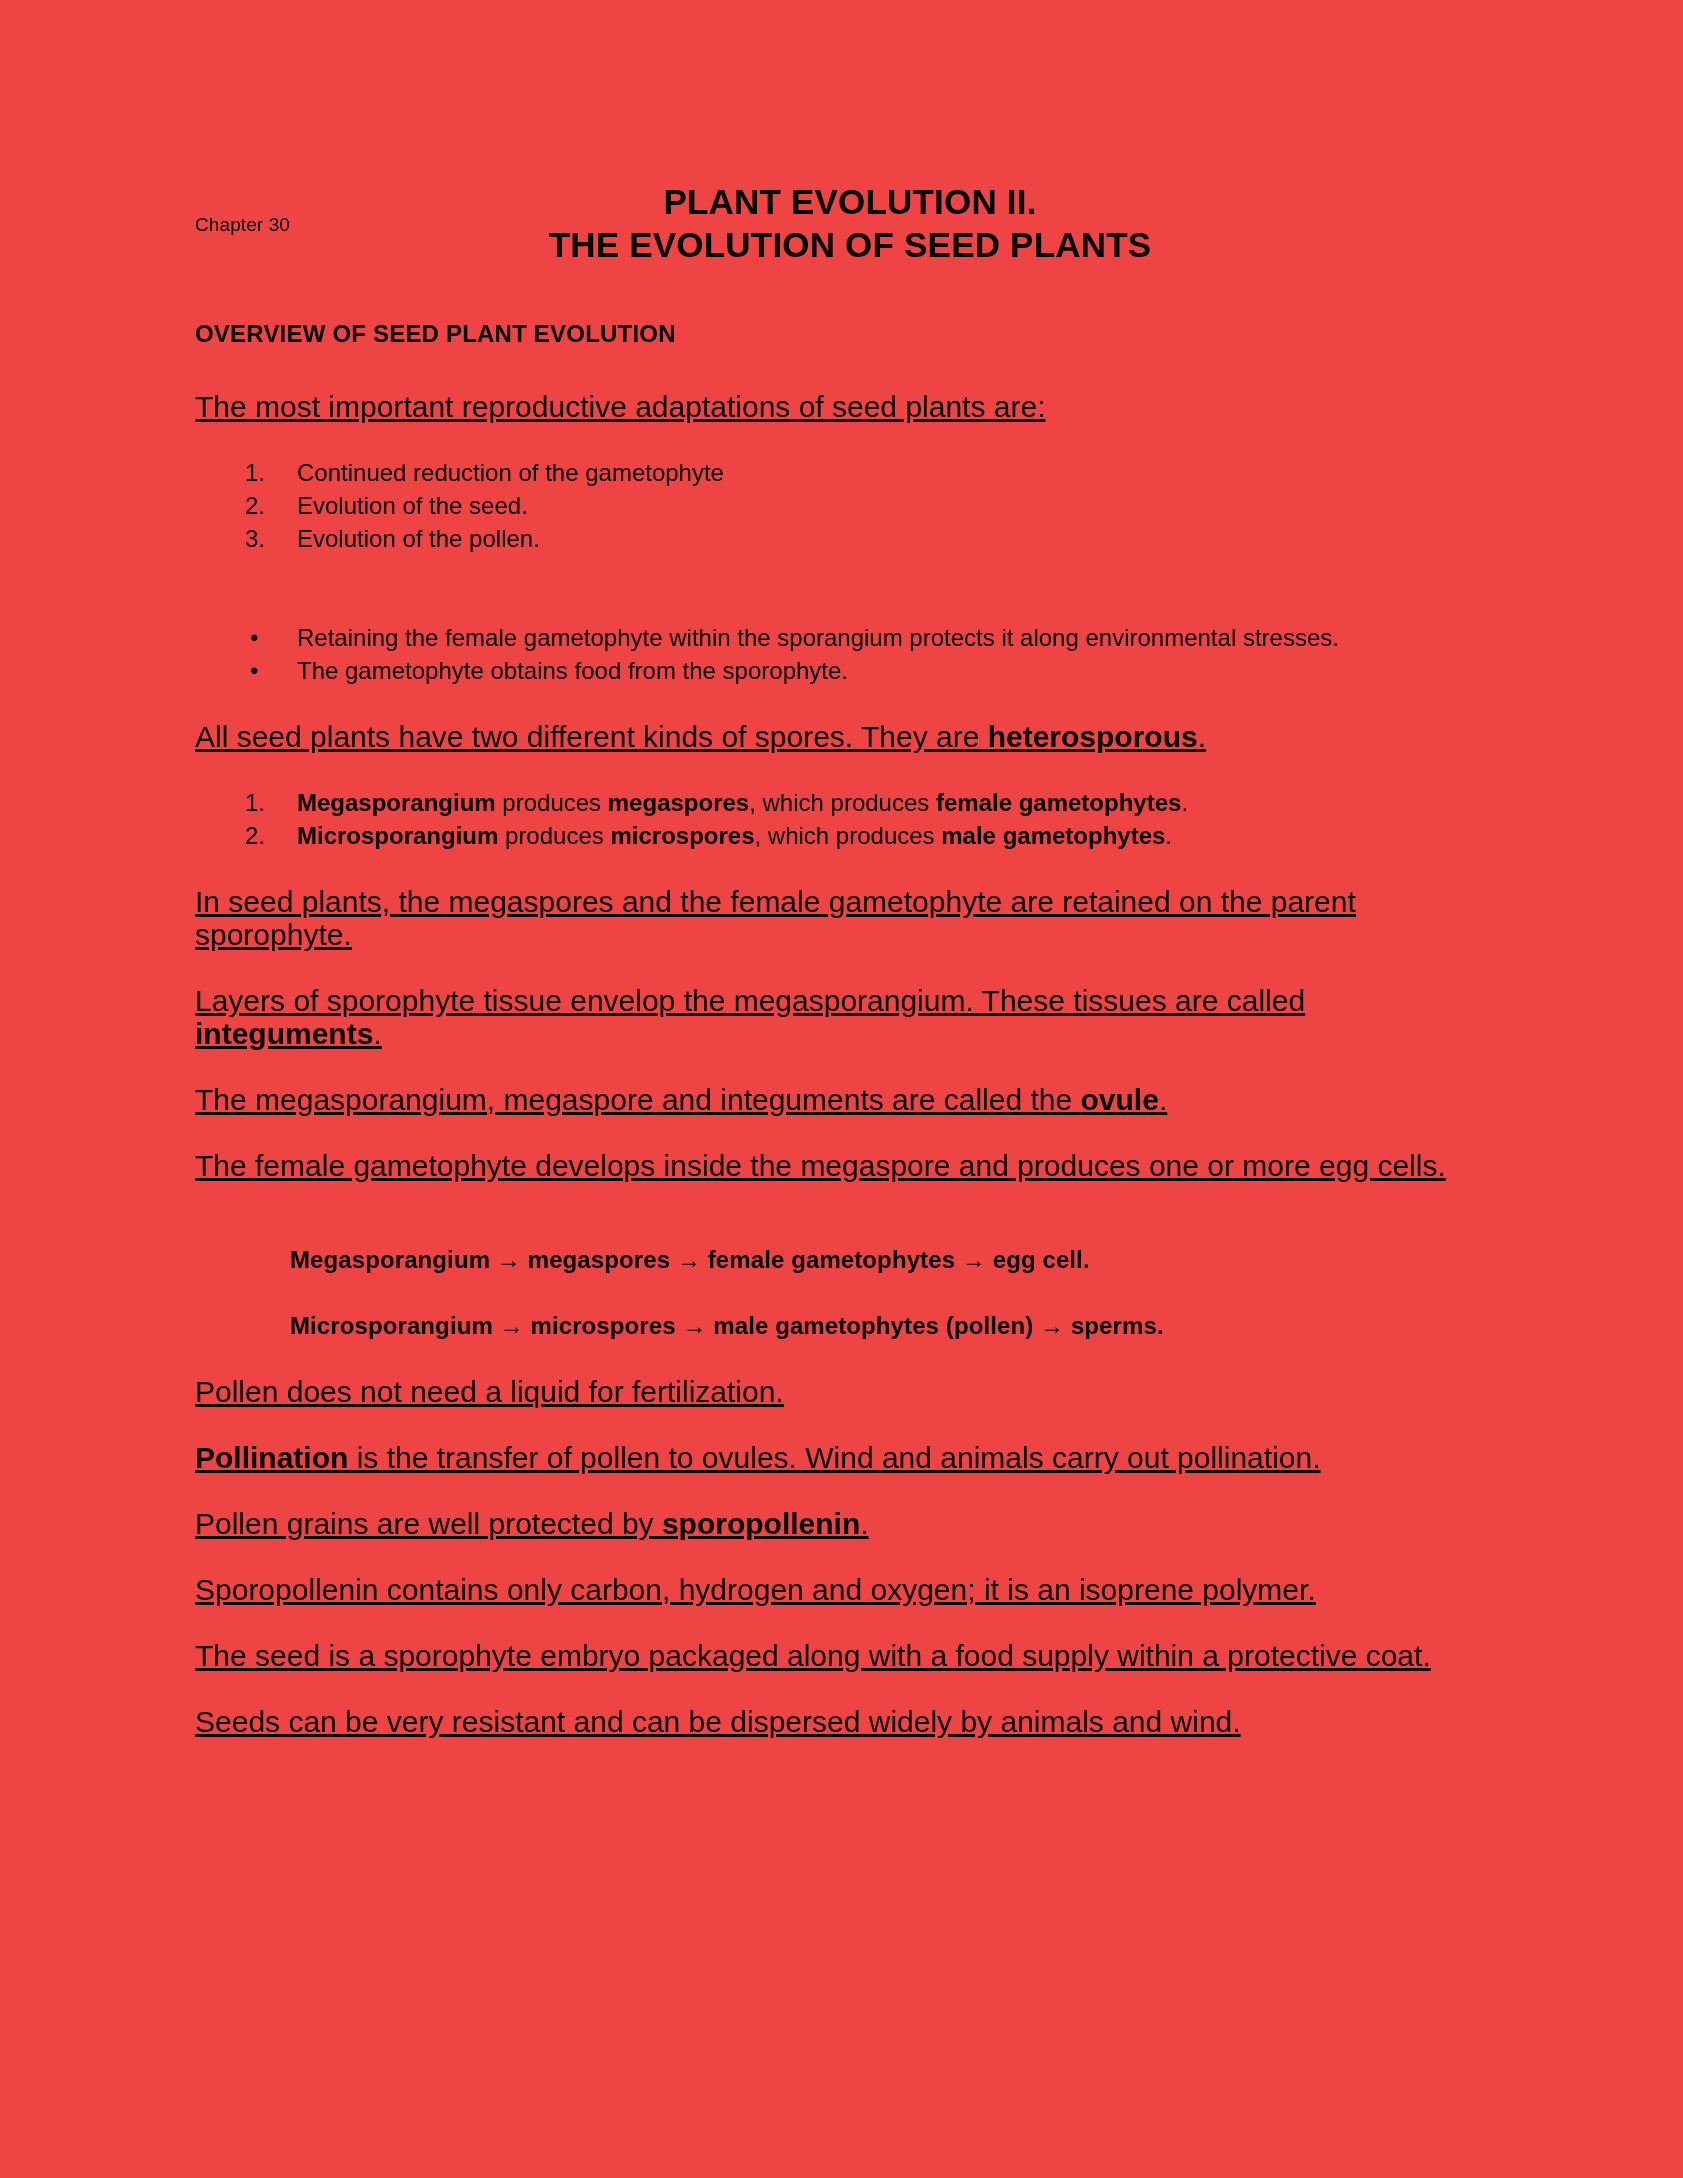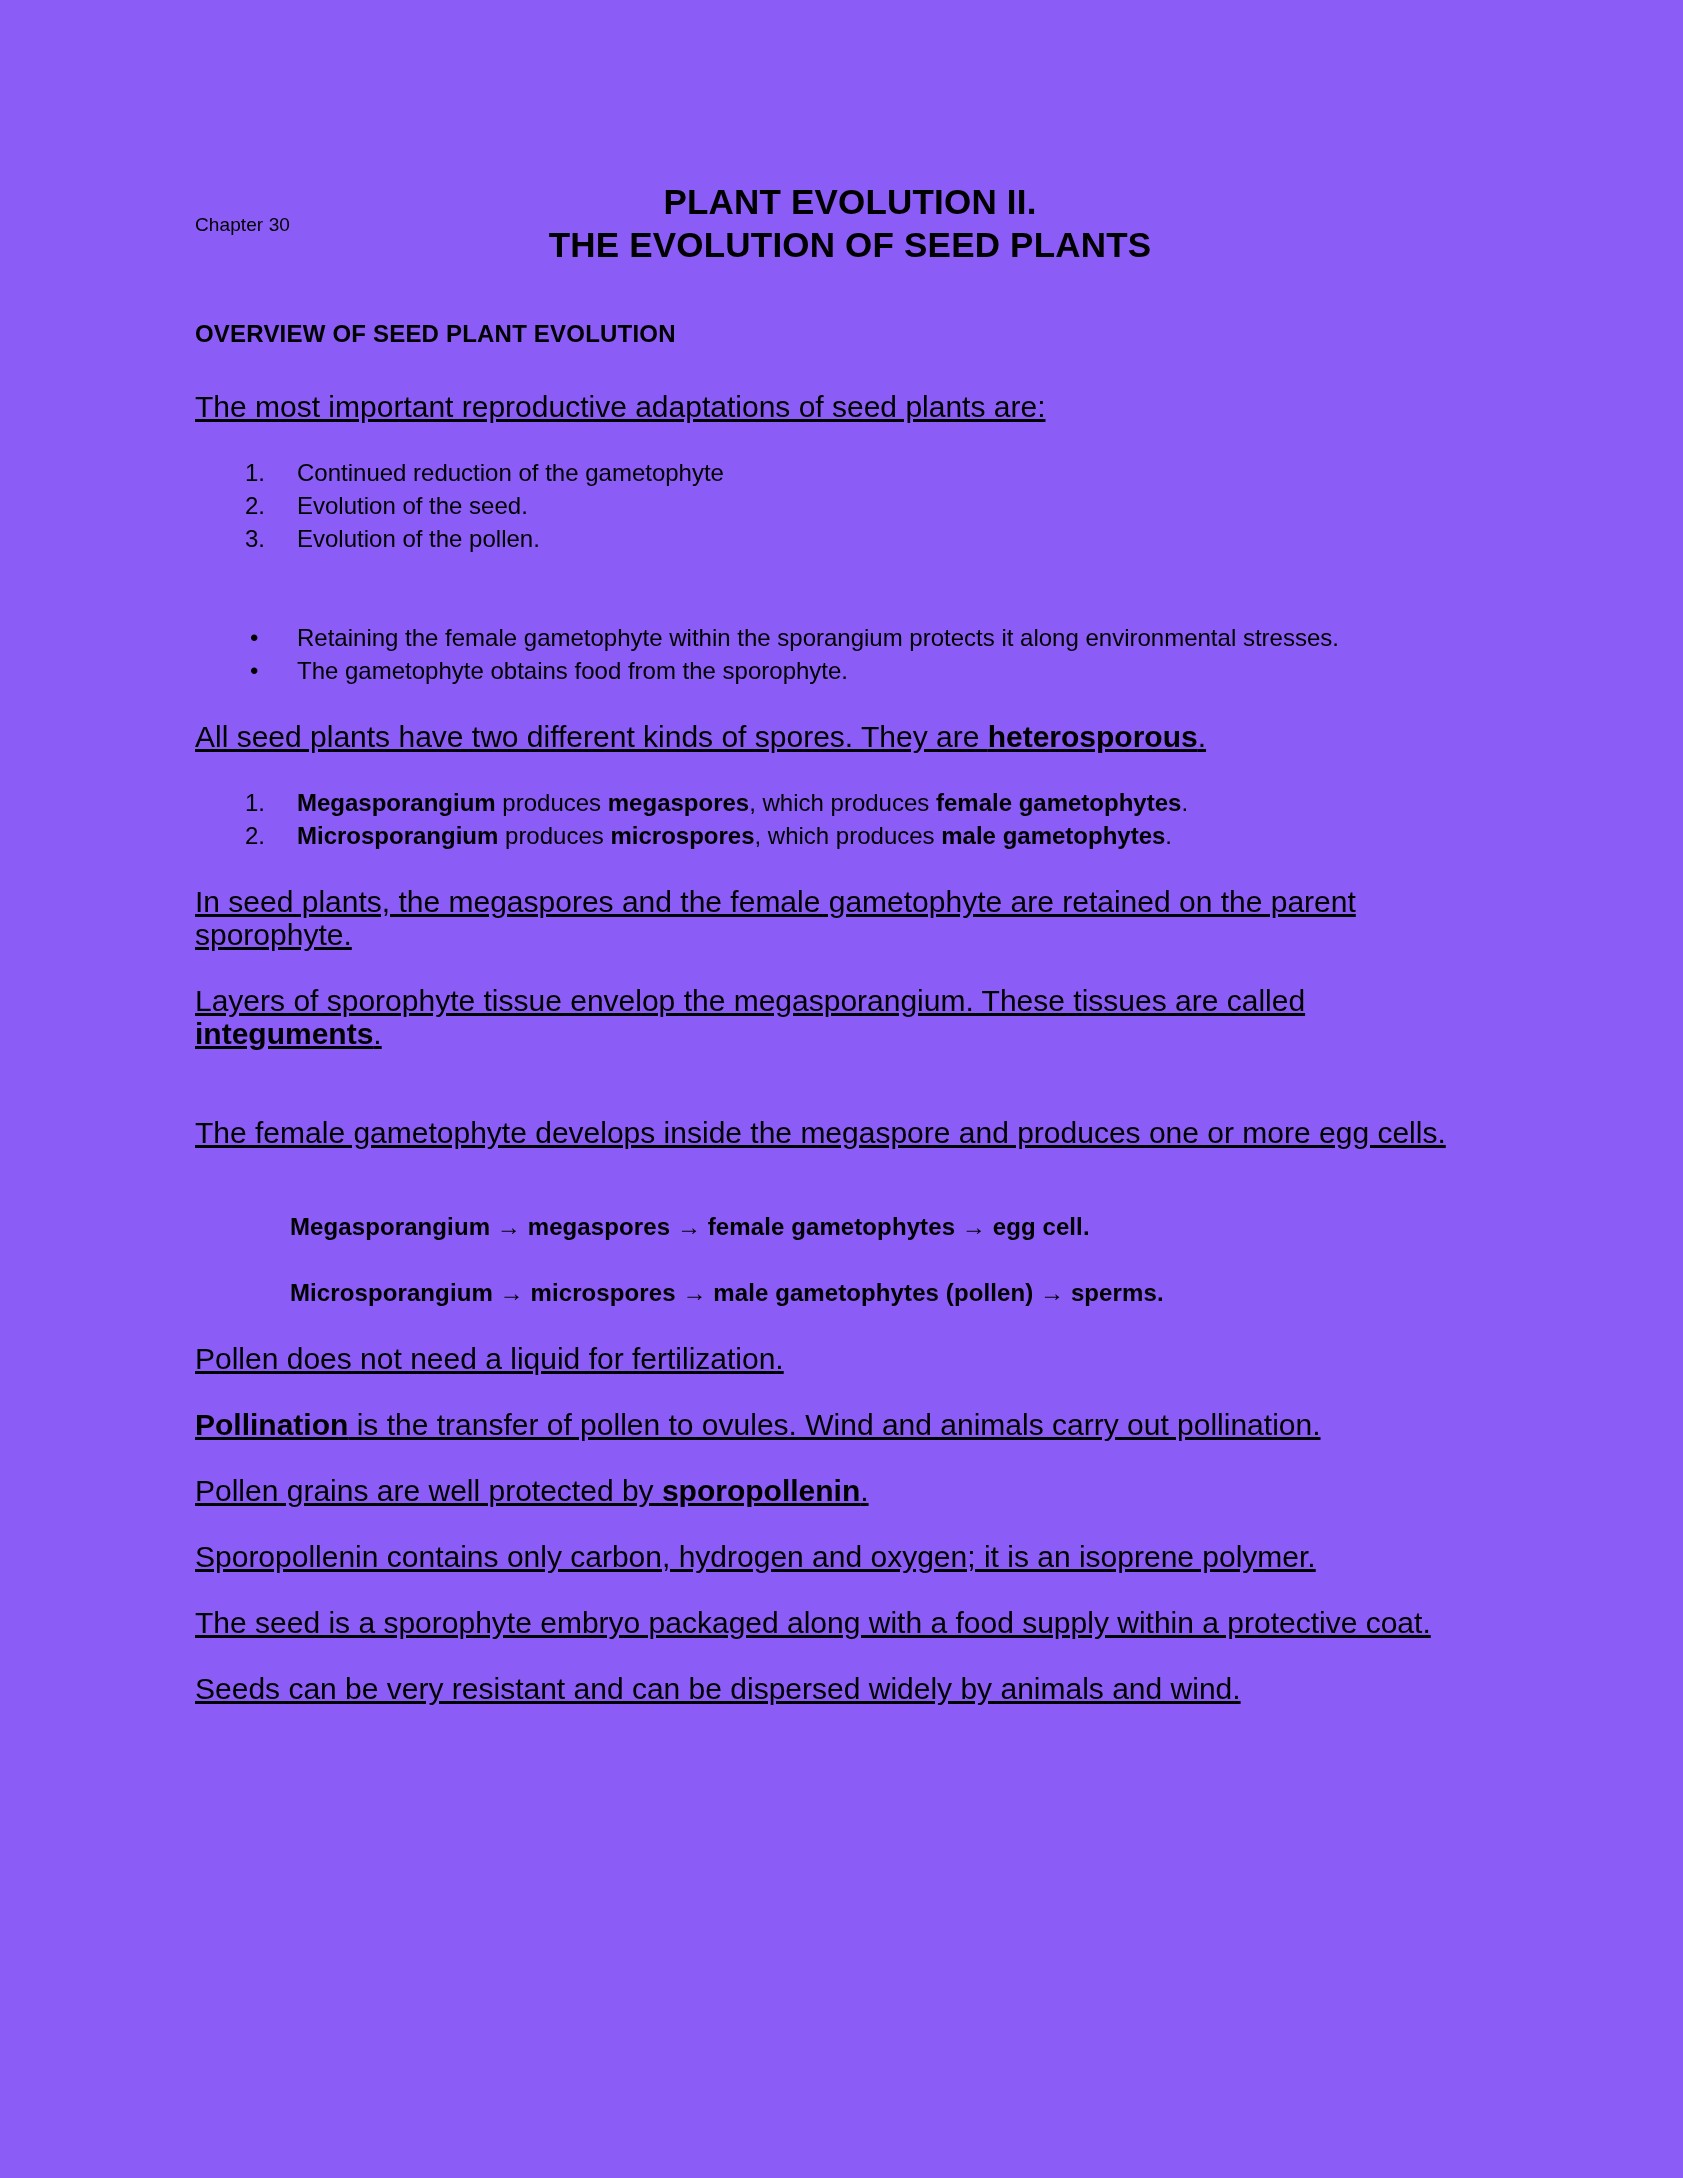--- a/index.html
+++ b/index.html
@@ -4,21 +4,21 @@
 <style>
   html, body {
     margin: 0;
     padding: 0;
     background: #ffffff;
   }
   .page {
     position: relative;
     width: 1683px;
     height: 2178px;
-    background: #8b5cf6;
+    background: #ef4444;
     margin: 0 auto;
     overflow: hidden;
     font-family: "Liberation Sans", sans-serif;
     color: #000000;
     -webkit-font-smoothing: antialiased;
   }
 
   
   .header-block {
     position: absolute;
@@ -208,20 +208,23 @@
     <p class="para">In seed plants, the megaspores and the female gametophyte are retained on the parent sporophyte.</p>
 
     <div class="gap-md"></div>
 
     <p class="para">
       <span>Layers of sporophyte tissue envelop the megasporangium. These tissues are called </span><b>integuments</b><span>.</span>
     </p>
 
     <div class="gap-md"></div>
 
+    <p class="para">
+      <span>The megasporangium, megaspore and integuments are called the </span><b>ovule</b><span>.</span>
+    </p>
 
     <div class="gap-md"></div>
 
     <p class="para">The female gametophyte develops inside the megaspore and produces one or more egg cells.</p>
 
     <div class="gap-eq"></div>
 
     <p class="eq-line">Megasporangium → megaspores → female gametophytes → egg cell.</p>
 
     <div class="gap-md"></div>

